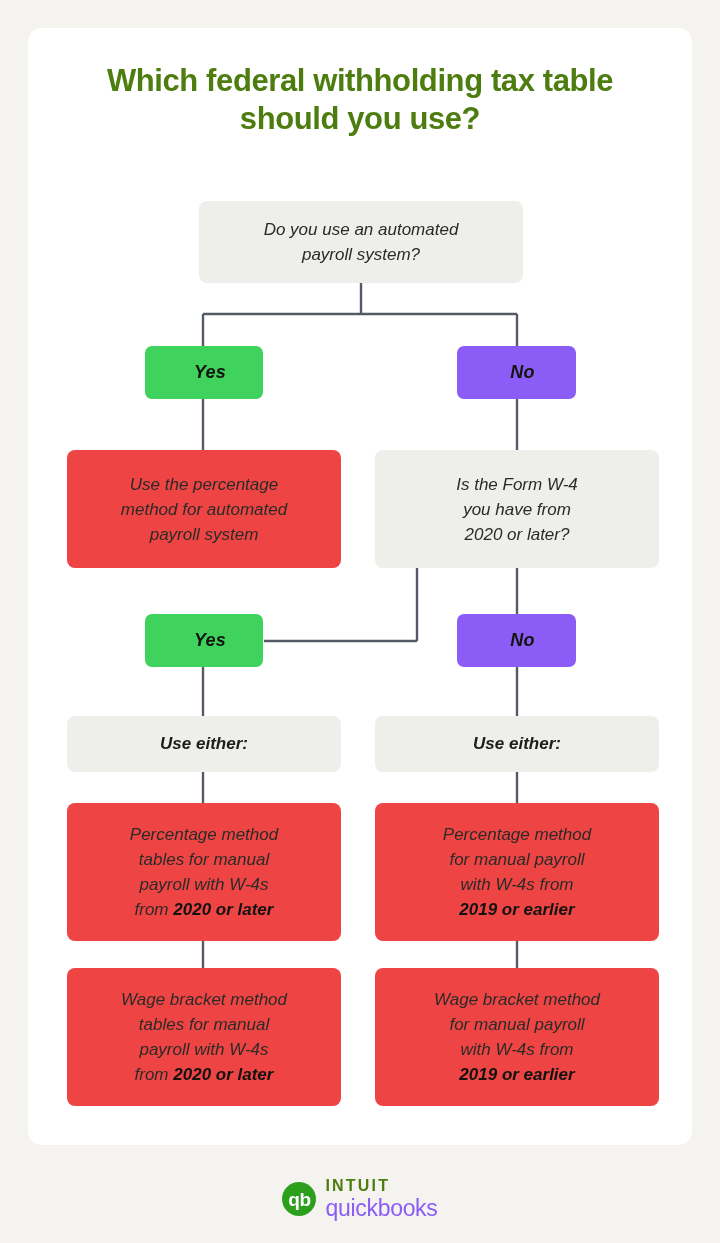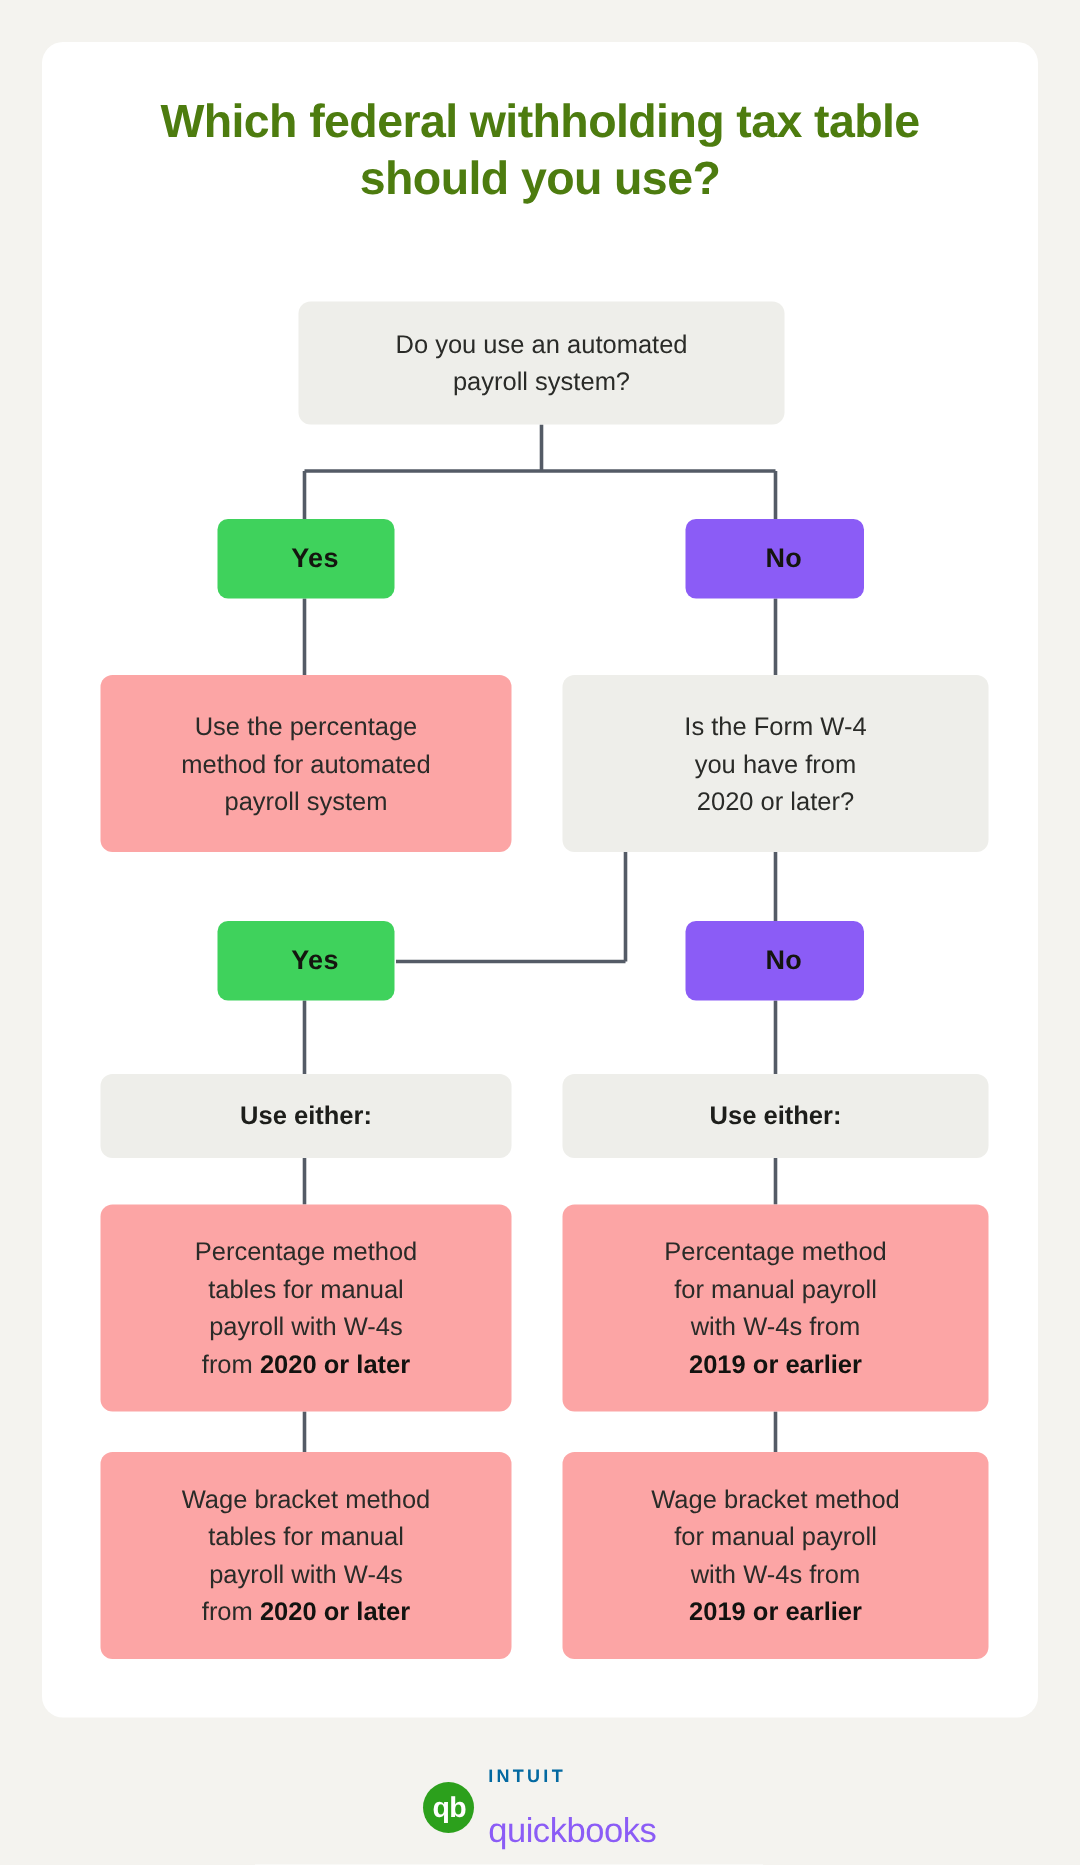--- a/index.html
+++ b/index.html
@@ -59,35 +59,36 @@
   
   .node {
     position: absolute;
     box-sizing: border-box;
     display: flex;
     align-items: center;
     justify-content: center;
     text-align: center;
     border-radius: 8px;
     color: #2a2b28;
+    font-style: italic;
   }
 
   .node-text {
     display: block;
     white-space: pre-line;
   }
 
   .node.question {
     background: #eeeeea;
     font-size: 17px;
     line-height: 25px;
   }
 
   .node.result {
-    background: #fca5a5;
+    background: #ef4444;
     font-size: 17px;
     line-height: 25px;
   }
 
   .node.either {
     background: #eeeeea;
     font-size: 17px;
     line-height: 24px;
     font-weight: bold;
     color: #1d1e1b;
@@ -132,25 +133,25 @@
     line-height: 1;
     letter-spacing: -0.5px;
   }
   .logo-words {
     display: flex;
     flex-direction: column;
     justify-content: center;
     line-height: 1;
   }
   .logo-intuit {
-    font-size: 12px;
+    font-size: 16px;
     font-weight: bold;
     letter-spacing: 2.2px;
-    color: #0369a1;
-    margin-bottom: 19px;
+    color: #4d7c0f;
+    margin-bottom: 3px;
   }
   .logo-qb {
     font-size: 23px;
     font-weight: normal;
     letter-spacing: -0.3px;
     color: #8b5cf6;
   }
 </style>
 </head>
 <body>

